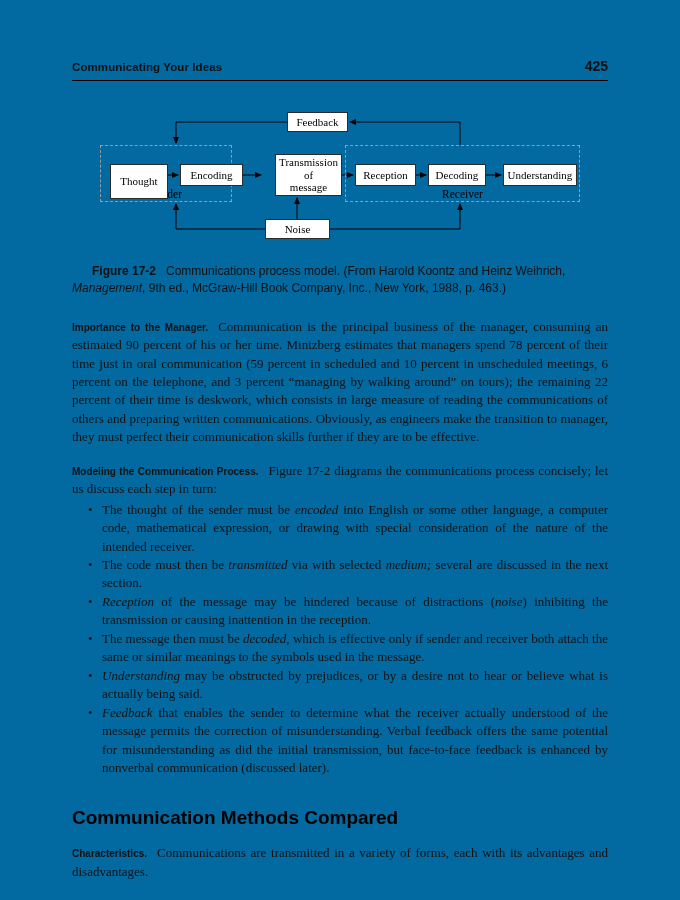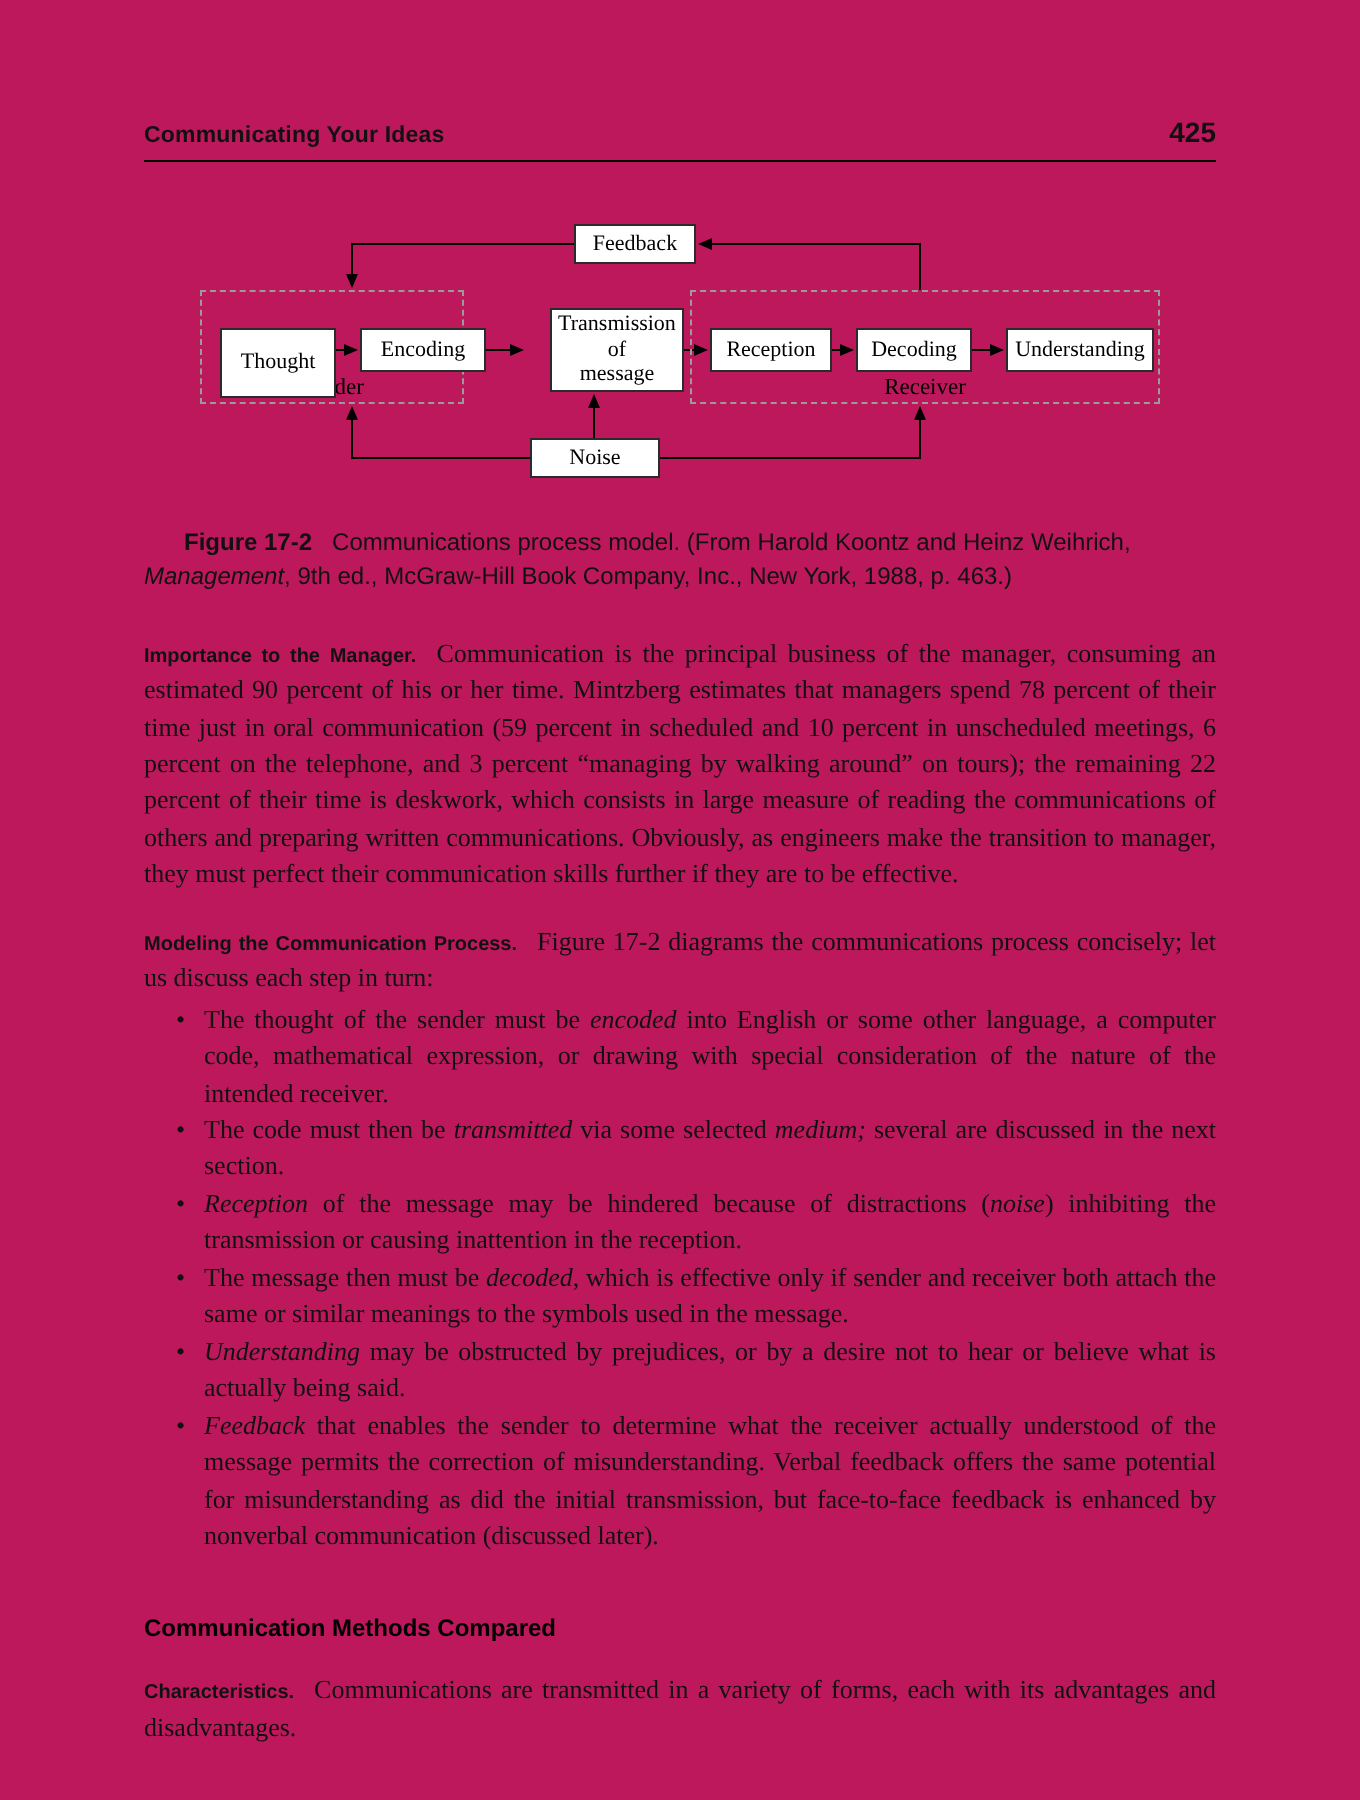--- a/index.html
+++ b/index.html
@@ -1,17 +1,17 @@
 <!DOCTYPE html>
 <html><head>
 <meta charset="utf-8">
 <style>
   html,body{margin:0;padding:0;background:#e8e8e8;}
   .sheet{
-    width:680px;height:900px;box-sizing:border-box;background:#be185d;
+    width:680px;height:900px;box-sizing:border-box;background:#0369a1;
     padding:58px 72px 40px 72px;position:relative;color:#111;
   }
   
   .runhead{display:flex;justify-content:space-between;align-items:baseline;
     font-family:"Liberation Sans",sans-serif;}
   .runhead .title{font-size:11.5px;font-weight:bold;letter-spacing:.1px;}
   .runhead .pagenum{font-size:14px;font-weight:bold;}
   .rule{border:none;border-top:1.4px solid #000;margin:6px 0 0 0;}
 
   
@@ -37,21 +37,21 @@
     margin-right:10px;}
   .i{font-style:italic;}
   .b{font-weight:bold;padding-left:20px;}
   .cap{margin-right:10px;}
 
   ul.bullets{list-style:none;margin:2px 0 0 0;padding:0 0 0 30px;}
   ul.bullets li{position:relative;font-family:"Liberation Serif",serif;font-size:13px;
     line-height:1.42;text-align:justify;margin:0;}
   .bullet-marker{position:absolute;left:-14px;top:0;}
 
-  h2.methods{font-family:"Liberation Sans",sans-serif;font-size:12px;
+  h2.methods{font-family:"Liberation Sans",sans-serif;font-size:19px;
     margin:30px 0 0 0;color:#000;}
 </style>
 </head>
 <body>
 
 <div class="sheet">
 
   <div class="runhead">
     <span class="title">Communicating Your Ideas</span>
     <span class="pagenum">425</span>
@@ -105,21 +105,21 @@
   <p class="para first">
     <span class="runin">Importance to the Manager.</span><span><span>Communication is the principal business of the manager, consuming an estimated 90 percent of his or her time. Mintzberg estimates that managers spend 78 percent of their time just in oral communication (59 percent in scheduled and 10 percent in unscheduled meetings, 6 percent on the telephone, and 3 percent “managing by walking around” on tours); the remaining 22 percent of their time is deskwork, which consists in large measure of reading the communications of others and preparing written communications. Obviously, as engineers make the transition to manager, they must perfect their communication skills further if they are to be effective.</span></span>
   </p>
 
   <p class="para">
     <span class="runin">Modeling the Communication Process.</span><span><span>Figure 17-2 diagrams the communications process concisely; let us discuss each step in turn:</span></span>
   </p>
 
   <ul class="bullets">
     <li><span class="bullet-marker">•</span><span><span>The thought of the sender must be </span><span class="i">encoded</span><span> into English or some other language, a computer code, mathematical expression, or drawing with special consideration of the nature of the intended receiver.</span></span></li>
-    <li><span class="bullet-marker">•</span><span><span>The code must then be </span><span class="i">transmitted</span><span> via some selected </span><span class="i">medium;</span><span> several are discussed in the next section.</span></span></li>
+    <li><span class="bullet-marker">•</span><span><span>The code must then be </span><span class="i">transmitted</span><span> via with selected </span><span class="i">medium;</span><span> several are discussed in the next section.</span></span></li>
     <li><span class="bullet-marker">•</span><span><span class="i">Reception</span><span> of the message may be hindered because of distractions (</span><span class="i">noise</span><span>) inhibiting the transmission or causing inattention in the reception.</span></span></li>
     <li><span class="bullet-marker">•</span><span><span>The message then must be </span><span class="i">decoded</span><span>, which is effective only if sender and receiver both attach the same or similar meanings to the symbols used in the message.</span></span></li>
     <li><span class="bullet-marker">•</span><span><span class="i">Understanding</span><span> may be obstructed by prejudices, or by a desire not to hear or believe what is actually being said.</span></span></li>
     <li><span class="bullet-marker">•</span><span><span class="i">Feedback</span><span> that enables the sender to determine what the receiver actually understood of the message permits the correction of misunderstanding. Verbal feedback offers the same potential for misunderstanding as did the initial transmission, but face-to-face feedback is enhanced by nonverbal communication (discussed later).</span></span></li>
   </ul>
 
   <h2 class="methods">Communication Methods Compared</h2>
 
   <p class="para">
     <span class="runin">Characteristics.</span><span><span>Communications are transmitted in a variety of forms, each with its advantages and disadvantages.</span></span>

